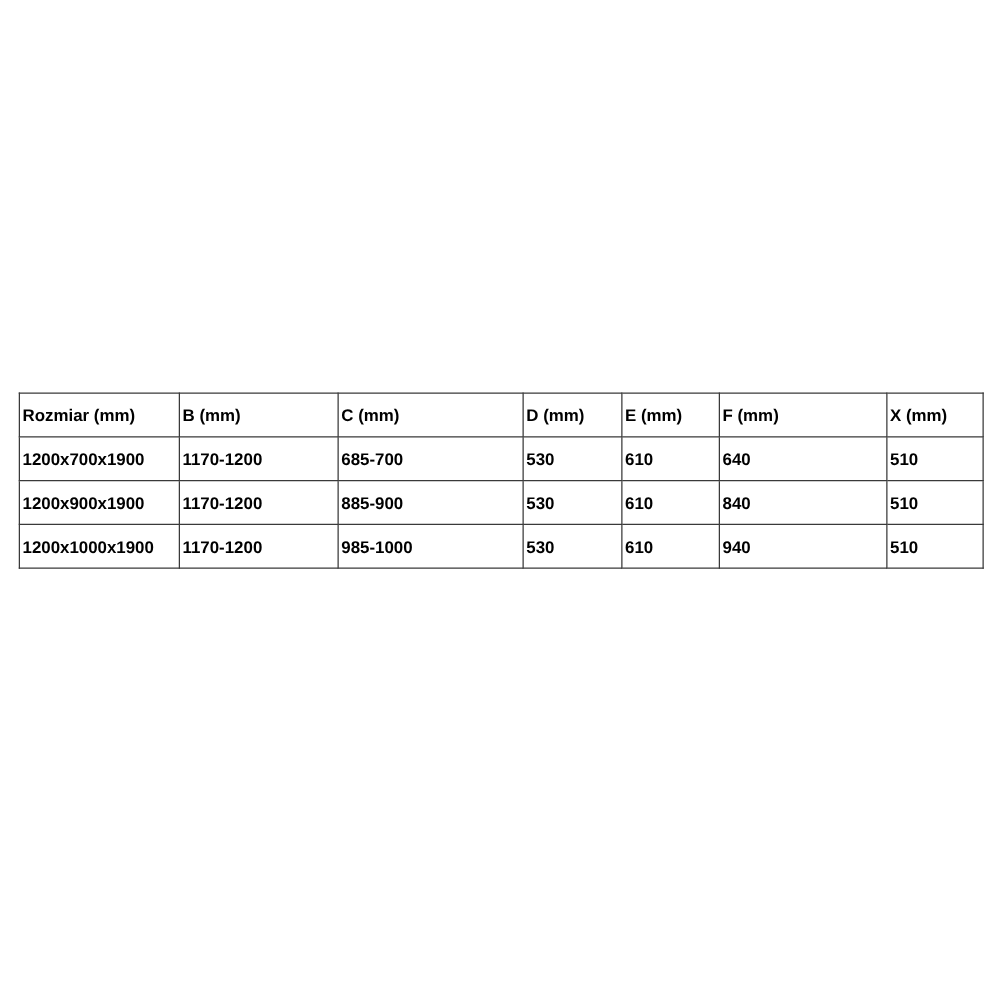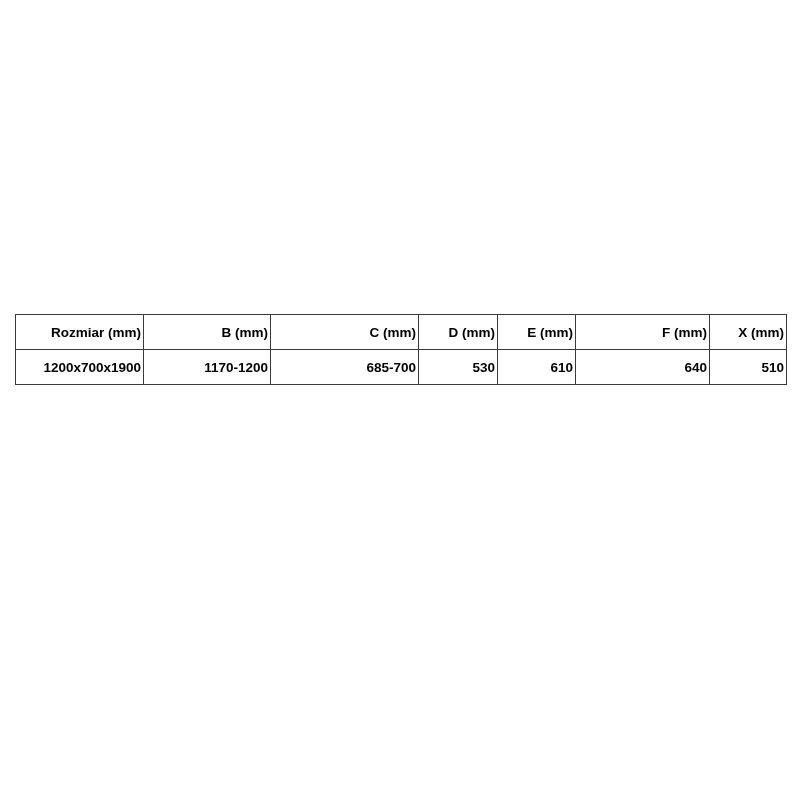--- a/index.html
+++ b/index.html
@@ -28,21 +28,21 @@
   }
   table.spec {
     border-collapse: collapse;
     width: 771px;
     table-layout: fixed;
     background: #ffffff;
   }
   table.spec th,
   table.spec td {
     border: 1px solid #3a3a3a;
-    text-align: right;
+    text-align: left;
     vertical-align: middle;
     font-weight: bold;
     font-size: 13.5px;
     color: #000000;
     height: 34px;
     padding: 0 2px;
     white-space: nowrap;
     overflow: hidden;
   }
   table.spec th {
@@ -86,16 +86,34 @@
       <tbody>
         <tr>
           <td>1200x700x1900</td>
           <td>1170-1200</td>
           <td>685-700</td>
           <td>530</td>
           <td>610</td>
           <td>640</td>
           <td>510</td>
         </tr>
+        <tr>
+          <td>1200x900x1900</td>
+          <td>1170-1200</td>
+          <td>885-900</td>
+          <td>530</td>
+          <td>610</td>
+          <td>840</td>
+          <td>510</td>
+        </tr>
+        <tr>
+          <td>1200x1000x1900</td>
+          <td>1170-1200</td>
+          <td>985-1000</td>
+          <td>530</td>
+          <td>610</td>
+          <td>940</td>
+          <td>510</td>
+        </tr>
       </tbody>
     </table>
   </div>
 </div>
 
 </body></html>

